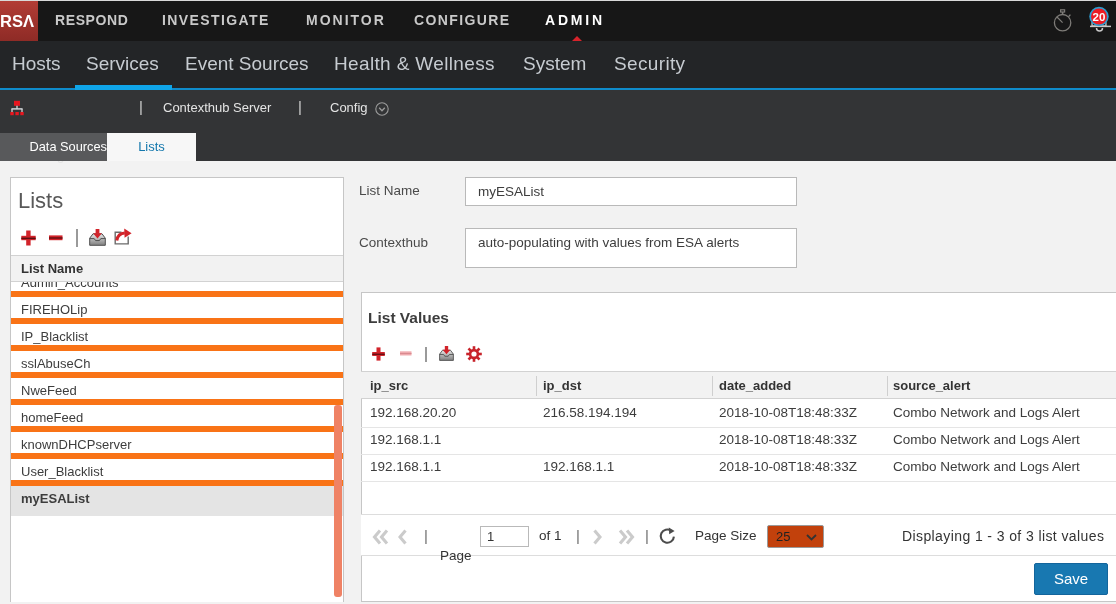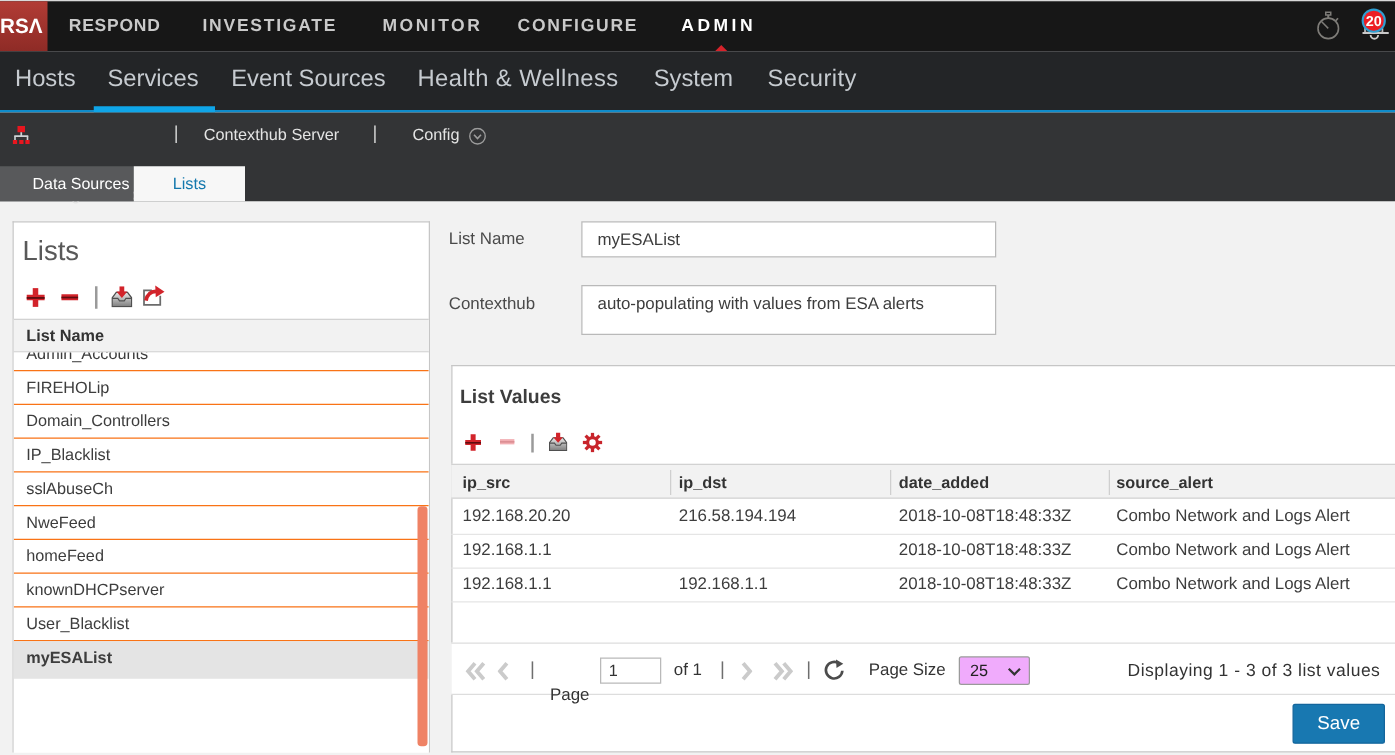--- a/index.html
+++ b/index.html
@@ -17,29 +17,29 @@
 
 #subnav { left:0; top:41px; width:1116px; height:47px; background:#232527; }
 .subitem { top:53px; font-size:19px; color:#c6cbd0; }
 #fullblue { left:0; top:88px; width:1116px; height:2px; background:#0f8ccb; }
 #svcline { left:75px; top:85px; width:97px; height:5px; background:#0fa5e8; }
 
 
 #bczone { left:0; top:90px; width:1116px; height:71px; background:#333436; }
 .bctext { top:100px; font-size:13px; color:#e4e4e4; }
 .bcsep { top:98px; font-size:15px; color:#cfcfcf; }
-#tab1 { left:0; top:133px; width:107px; height:28px; background:#58595b; color:#fff; font-size:12.8px; text-align:left; line-height:28px; padding-left:26px; }
+#tab1 { left:0; top:133px; width:107px; height:28px; background:#58595b; color:#fff; font-size:12.8px; text-align:right; line-height:28px; padding-left:16px; }
 #tab2 { left:107px; top:133px; width:89px; height:28px; background:#f7f7f7; color:#1478ad; font-size:13px; text-align:center; line-height:28px; }
 
 
 #lpanel { left:10px; top:177px; width:334px; height:425px; background:#fff; border:1px solid #c6c6c6; border-bottom:none; }
 #ltitle { left:18px; top:188px; font-size:22px; color:#595959; }
 #lheader { left:11px; top:255px; width:332px; height:27px; background:#f2f2f2; border-top:1px solid #d2d2d2; border-bottom:1px solid #d2d2d2; font-size:13px; font-weight:bold; color:#333; line-height:25px; padding-left:10px; }
 #lrows { left:11px; top:282px; width:332px; height:320px; overflow:hidden; background:#fff; }
-.lrow { position:relative; height:27px; line-height:26px; font-size:13px; color:#3d3d3d; padding-left:10px; border-bottom:1px solid #f97316; }
+.lrow { position:relative; height:27px; line-height:26px; font-size:13px; color:#3d3d3d; padding-left:10px; border-bottom:6px solid #f97316; }
 .lrow.sel { background:#e4e4e4; font-weight:bold; border-bottom:none; height:30px; }
 #lscroll { left:334px; top:405px; width:8px; height:192px; background:#ef8265; border-radius:3px; }
 
 
 .flabel { font-size:13.5px; color:#4a4a4a; }
 .finput { background:#fff; border:1px solid #b9b9b9; font-size:13.5px; color:#3d3d3d; padding-left:12px; }
 
 
 #vpanel { left:361px; top:292px; width:755px; height:310px; background:#fff; border:1px solid #c6c6c6; border-right:none; }
 #vtitle { left:368px; top:309px; font-size:15.5px; font-weight:bold; color:#3d3d3d; }
@@ -47,21 +47,21 @@
 .vh { position:absolute; top:0; height:28px; line-height:27px; font-size:13px; font-weight:bold; color:#333; }
 .vsep { position:absolute; top:4px; width:1px; height:20px; background:#cfcfcf; }
 .vrow { position:absolute; width:755px; height:28px; border-bottom:1px solid #e5e5e5; }
 .vc { position:absolute; top:0; height:27px; line-height:26px; font-size:13.5px; color:#3d3d3d; }
 
 
 #pgbar { left:361px; top:514px; width:755px; height:42px; border-top:1px solid #ddd; border-bottom:1px solid #ddd; background:#fff; }
 .pgt { top:528px; font-size:13.5px; color:#333; }
 .pgsep { top:527px; font-size:15px; color:#6e6e6e; }
 #pginput { left:480px; top:526px; width:49px; height:21px; border:1px solid #b9b9b9; font-size:13px; color:#333; line-height:19px; padding-left:6px; background:#fff; }
-#pgsize { left:767px; top:525px; width:57px; height:23px; border:1px solid #9a9a9a; border-radius:2px; background:#f0abfc; font-size:13px; color:#222; line-height:21px; padding-left:8px; }
+#pgsize { left:767px; top:525px; width:57px; height:23px; border:1px solid #9a9a9a; border-radius:2px; background:#c2410c; font-size:13px; color:#222; line-height:21px; padding-left:8px; }
 #savebtn { left:1034px; top:563px; width:74px; height:32px; background:#1878b1; border:1px solid #13659c; border-radius:2px; color:#fff; font-size:15px; text-align:center; line-height:30px; }
 </style>
 </head>
 <body>
 <div class="abs" id="topline"></div>
 <div class="abs" id="topbar"></div>
 <div class="abs" id="rsalogo">RSΛ</div>
 <div class="abs topmenu" style="left:55px; letter-spacing:0.6px;">RESPOND</div>
 <div class="abs topmenu" style="left:162px; letter-spacing:1.4px;">INVESTIGATE</div>
 <div class="abs topmenu" style="left:290px; letter-spacing:2px;margin-left:16px;">MONITOR</div>
@@ -144,21 +144,20 @@
 </svg>
 <svg class="abs" style="left:114px; top:227px;" width="19" height="19" viewBox="0 0 19 19">
   <path d="M14.2,9.5 L14.2,16.9 L1.2,16.9 L1.2,5.3 L7.5,5.3" fill="none" stroke="#6b6b6b" stroke-width="1.4"></path>
   <path d="M2.8,13.5 C3.6,8.6 6.6,6.3 10.8,6.1" fill="none" stroke="#d2232a" stroke-width="3"></path>
   <polygon points="10.2,1.4 17.6,6.3 10.6,10.8" fill="#d2232a"></polygon>
 </svg>
 <div class="abs" id="lheader">List Name</div>
 <div class="abs" id="lrows">
   <div class="lrow" style="margin-top:-12px;">Admin_Accounts</div>
   <div class="lrow">FIREHOLip</div>
-  <div class="lrow">Domain_Controllers</div>
   <div class="lrow">IP_Blacklist</div>
   <div class="lrow">sslAbuseCh</div>
   <div class="lrow">NweFeed</div>
   <div class="lrow">homeFeed</div>
   <div class="lrow">knownDHCPserver</div>
   <div class="lrow">User_Blacklist</div>
   <div class="lrow sel">myESAList</div>
 </div>
 <div class="abs" id="lscroll"></div>
 

